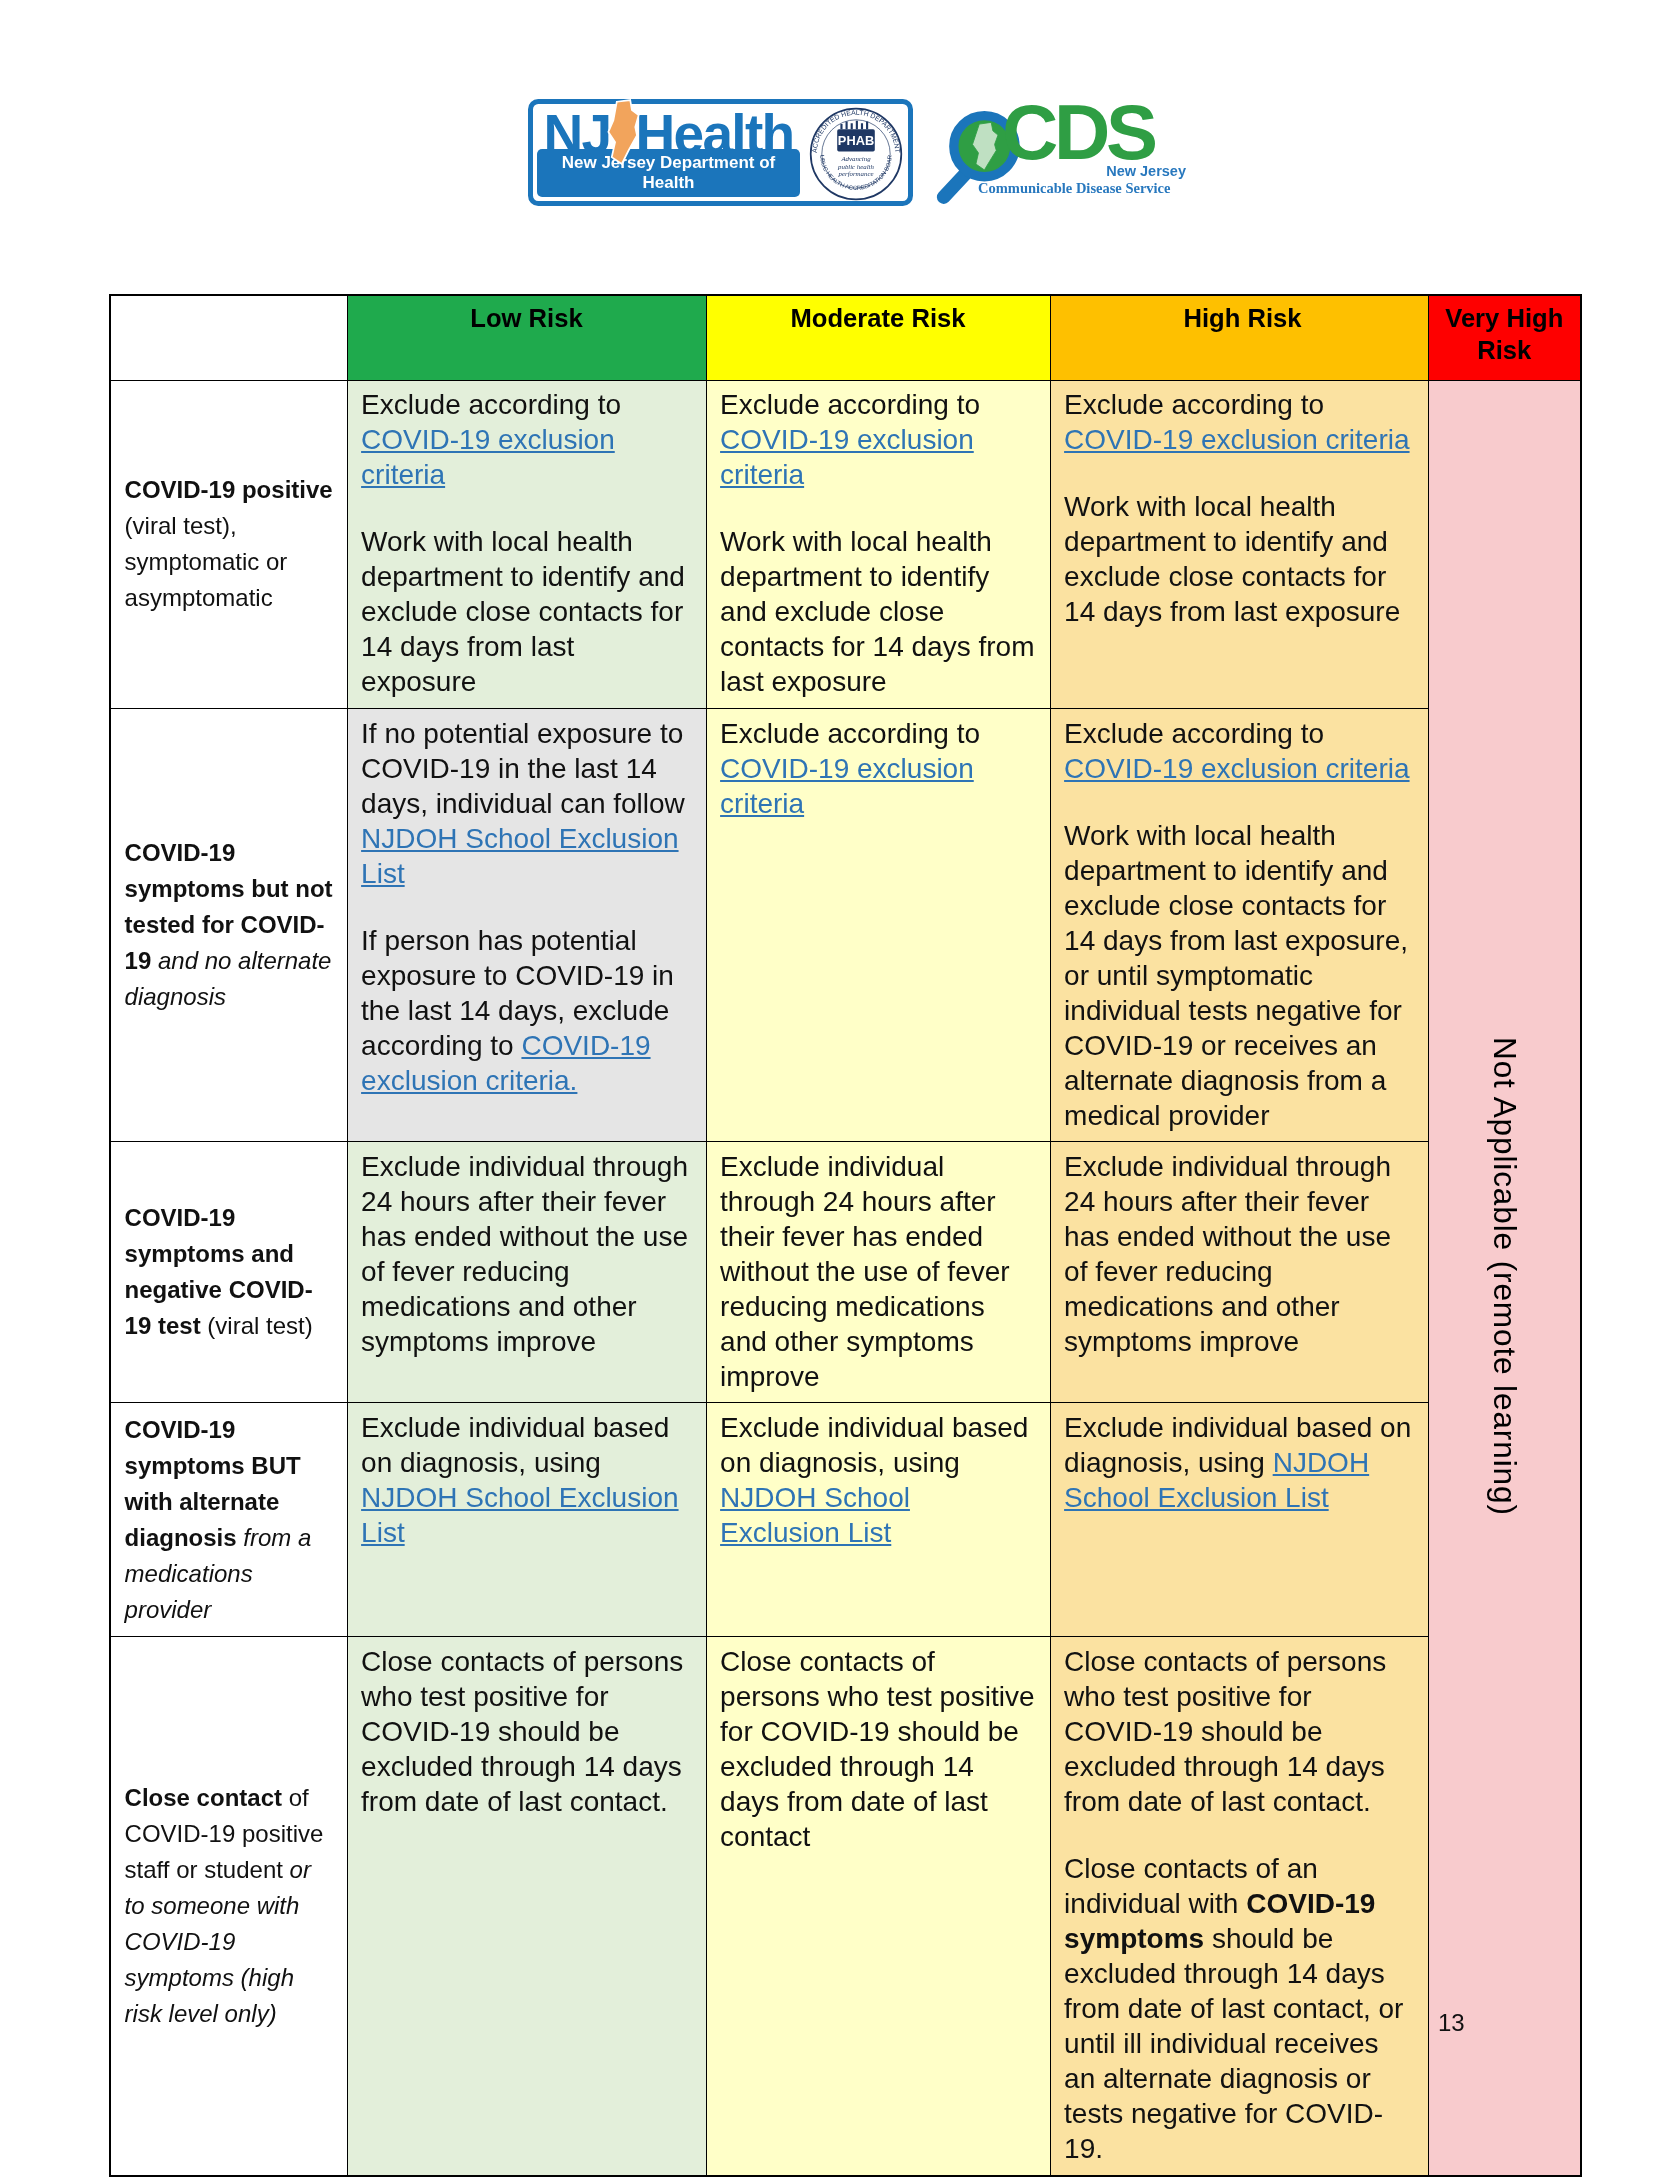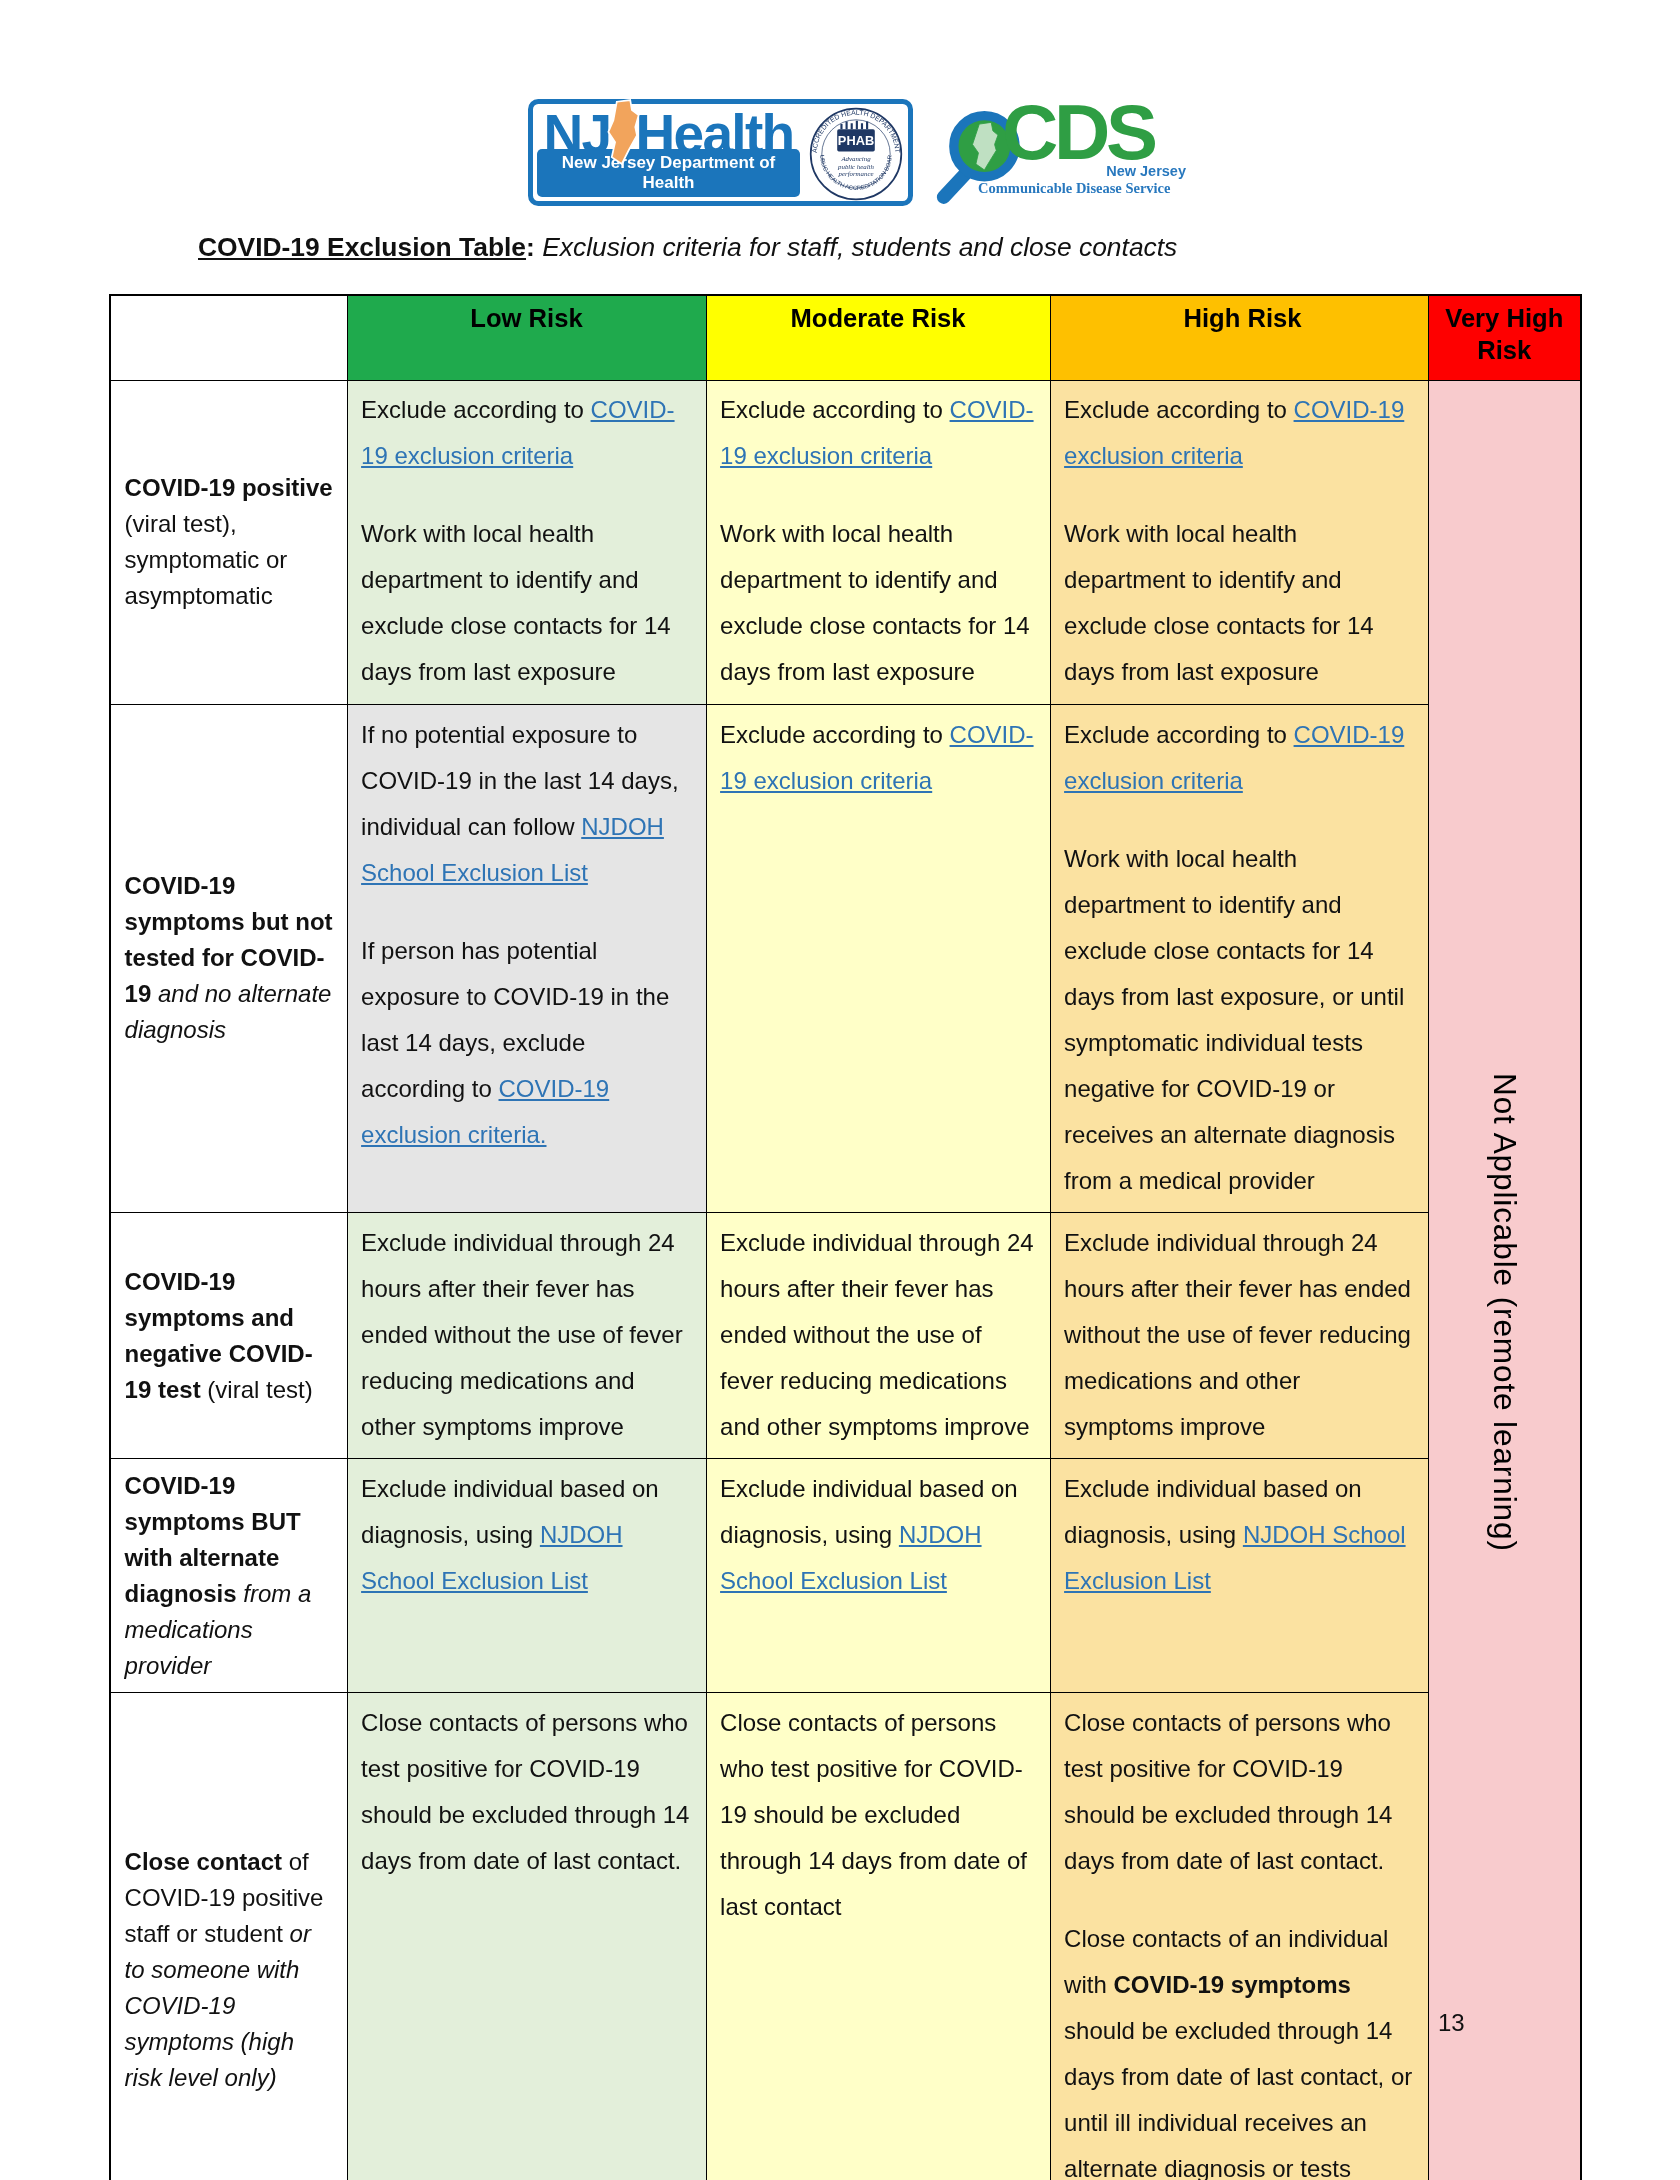--- a/index.html
+++ b/index.html
@@ -38,21 +38,21 @@
   table.exclusion{position:absolute;left:109px;top:294px;width:1472px;
         border-collapse:collapse;table-layout:fixed;background:#fff;
         border:2.6px solid #000;}
   col.c-label{width:237px;} col.c-low{width:359px;} col.c-mod{width:344px;}
   col.c-high{width:378px;} col.c-vhr{width:153px;}
   th,td{border:1.7px solid #000;vertical-align:top;box-sizing:border-box;}
   .risk-header{font-weight:bold;font-size:25.6px;line-height:1.25;text-align:center;
                padding:6.8px 5.1px 0 5.1px;vertical-align:top;color:#000;}
   .row-label{background:#fff;text-align:left;vertical-align:middle;
              padding:8.5px 13.6px;font-size:24px;line-height:36px;font-weight:normal;}
-  .cell{padding:6.8px 12px 8.5px 13.6px;font-size:24px;line-height:46px;}
+  .cell{padding:6.8px 12px 8.5px 13.6px;font-size:28px;line-height:35px;}
   .para{margin:0;}
   .para + .para{margin-top:32px;}
   .b{font-weight:bold;}
   .i{font-style:italic;}
   .link{color:#2E74B5;text-decoration:underline;cursor:pointer;}
   .vhr-cell{vertical-align:middle;text-align:center;}
   .vhr-text{display:inline-block;writing-mode:vertical-rl;text-orientation:mixed;
             font-size:31.5px;line-height:1;white-space:nowrap;letter-spacing:0.9px;color:#000;}
 
   .page-number{position:absolute;left:1438px;top:2009px;font-size:24px;}
@@ -103,23 +103,20 @@
         <line x1="16" y1="112" x2="44" y2="82" stroke="#1B75BB" stroke-width="16" stroke-linecap="round"></line>
         <circle cx="64" cy="52" r="36" fill="#2F9E44" stroke="#1B75BB" stroke-width="11"></circle>
         <path d="M58 26 L72 24 L74 34 L80 39 L76 50 L78 57 L70 70 L64 80 L54 73 L57 60 L50 50 L54 38 Z" fill="#BFE0C2" stroke="#2F9E44" stroke-width="1"></path>
       </svg>
       <span class="cds-acronym">CDS</span>
       <span class="cds-nj">New Jersey</span>
       <span class="cds-subtitle">Communicable Disease Service</span>
     </div>
   </div>
 
-  <div class="title">
-    <span class="title-lead">COVID-19 Exclusion Table</span><span class="title-colon">: </span><span class="title-tail">Exclusion criteria for staff, students and close contacts</span>
-  </div>
 
   <table class="exclusion">
     <colgroup>
       <col class="c-label">
         <col class="c-low">
         <col class="c-mod">
         <col class="c-high">
         <col class="c-vhr">
     </colgroup>
     <tbody id="table-body">

